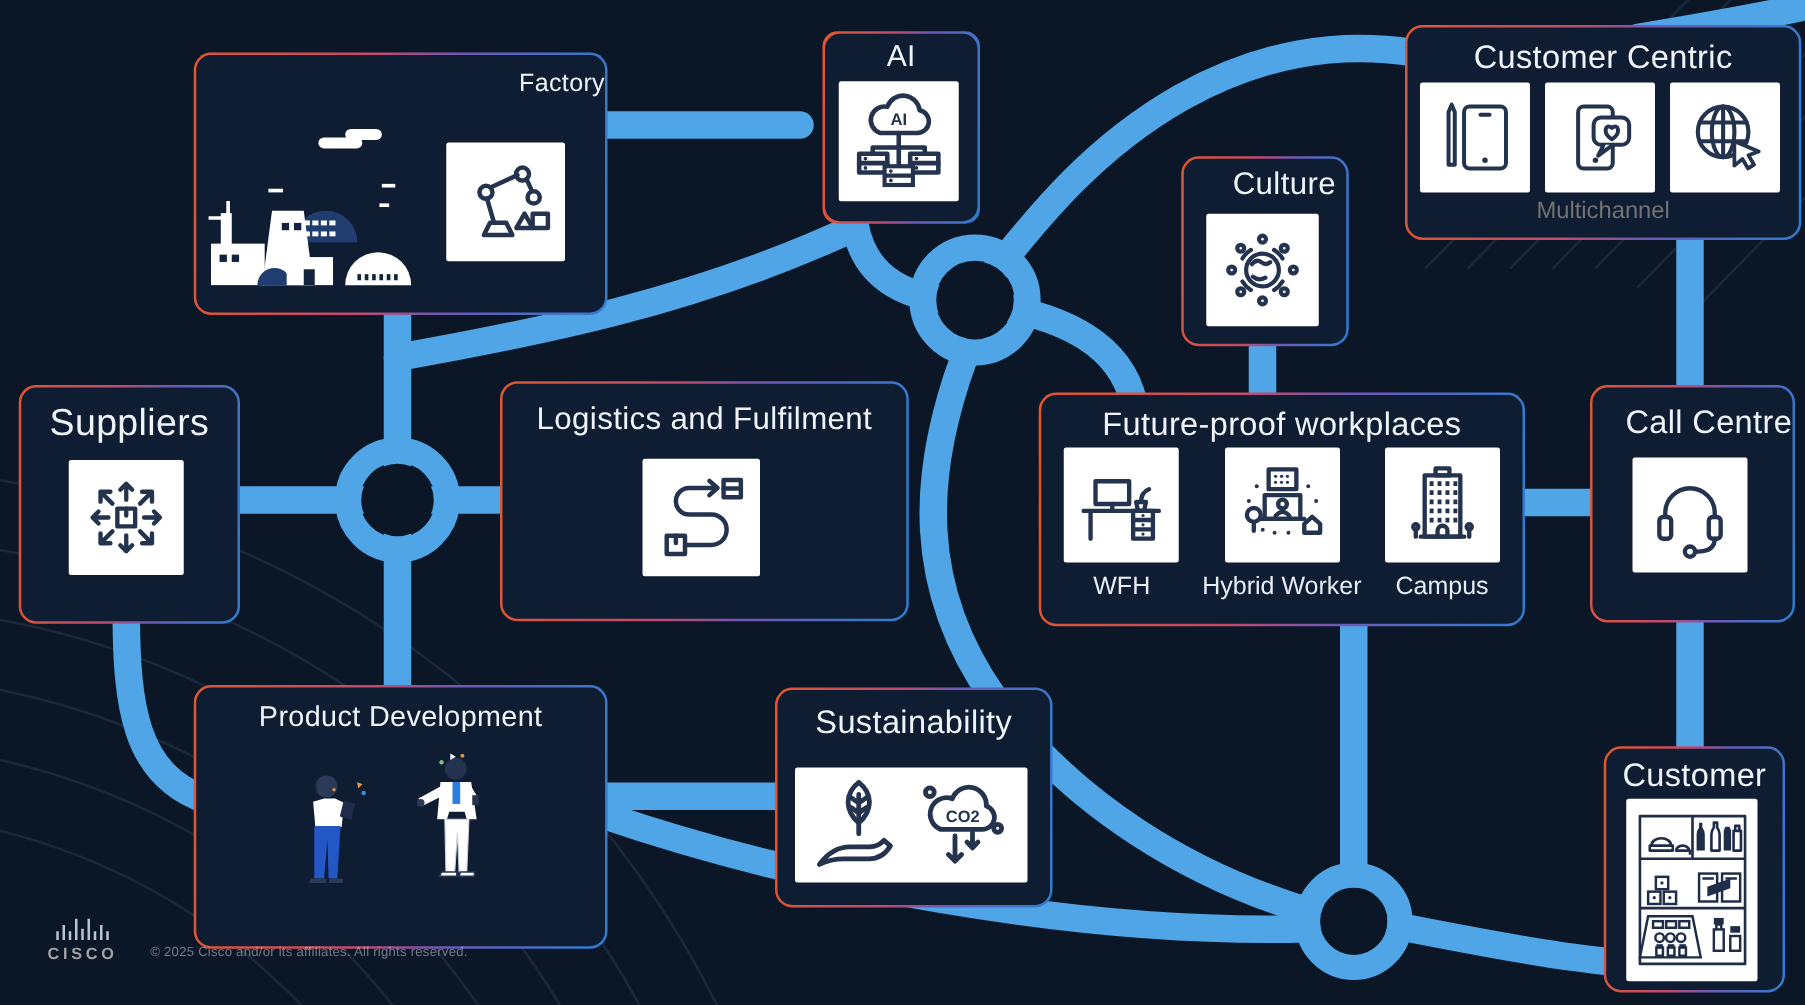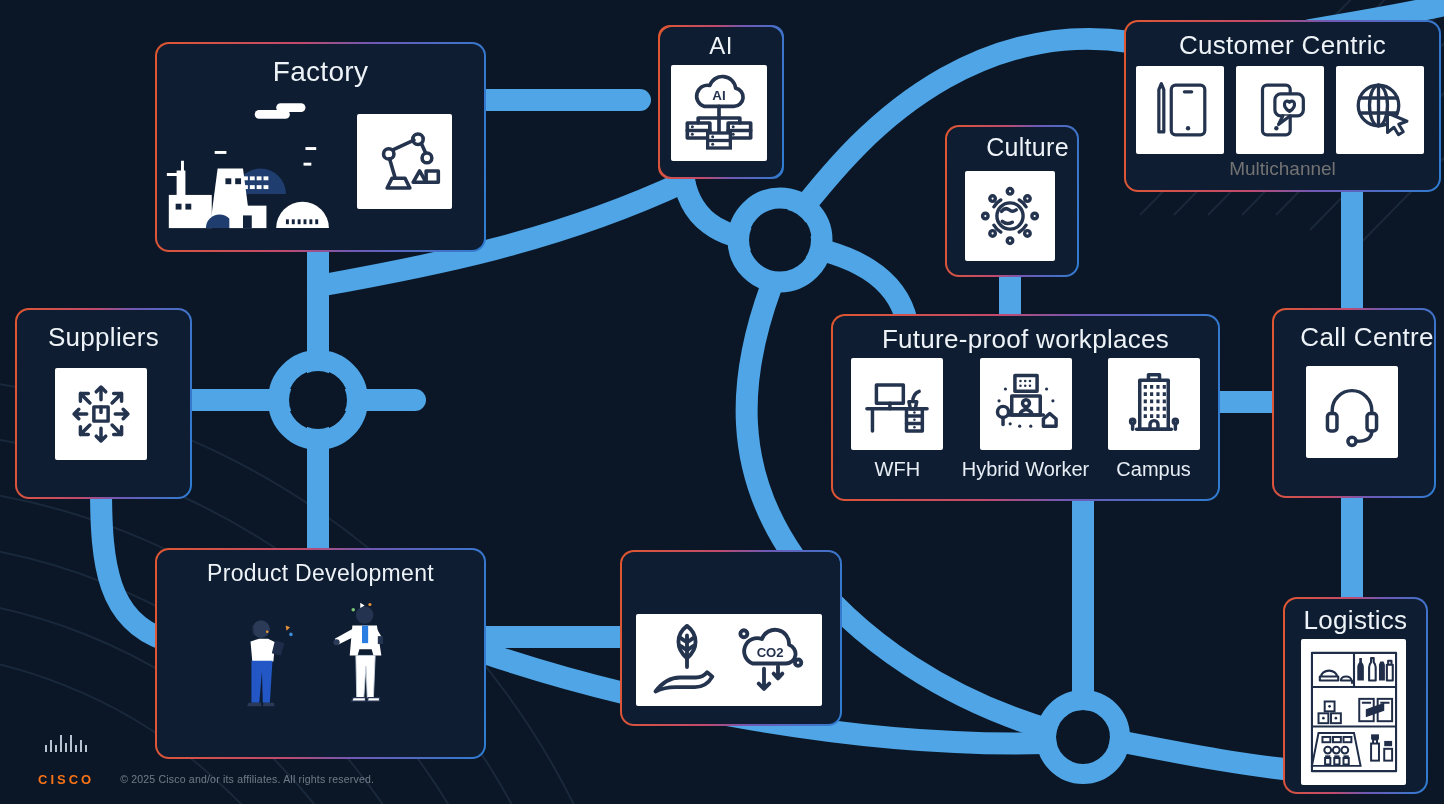--- a/index.html
+++ b/index.html
@@ -14,21 +14,21 @@
   .tile svg{display:block;}
   .sub-label{position:absolute;left:0;right:0;text-align:center;color:#737373;font-weight:400;}
   .fp-row{position:absolute;left:0;right:0;top:42px;display:flex;justify-content:space-evenly;align-items:flex-start;}
   .fp-col{display:flex;flex-direction:column;align-items:center;gap:8px;}
   .fp-col .tile{position:static;}
   .fp-label{font-size:20px;color:#e7edf5;white-space:nowrap;}
   .footer{position:absolute;left:38px;top:735px;display:flex;align-items:flex-end;gap:26px;}
   .logo{display:flex;flex-direction:column;align-items:center;}
   .logo-bars{display:flex;align-items:flex-end;gap:2.5px;height:17px;}
   .logo-bars i{display:block;width:2.5px;background:#b9c4d2;}
-  .logo-text{font-size:13px;font-weight:bold;letter-spacing:3px;color:#f97316;margin-top:20px;}
+  .logo-text{font-size:13px;font-weight:bold;letter-spacing:3px;color:#a3a3a3;margin-top:3px;}
   .copyright{font-size:10.5px;color:rgba(230,238,248,.45);padding-bottom:2px;letter-spacing:.2px;}
   .ico{stroke:#24334e;stroke-width:2.2;fill:none;stroke-linecap:round;stroke-linejoin:round;}
 </style>
 </head>
 <body>
 
 <div class="canvas">
 
   <svg class="layer" width="1444" height="804" viewBox="0 0 1444 804">
 
@@ -74,21 +74,21 @@
       <circle cx="318" cy="400" r="40" fill="none" stroke="#4fa5e6" stroke-width="20"></circle>
       <circle cx="780" cy="240" r="31" fill="#0b1726"></circle>
       <circle cx="780" cy="240" r="42" fill="none" stroke="#4fa5e6" stroke-width="21"></circle>
       <circle cx="1083" cy="737" r="27" fill="#0b1726"></circle>
       <circle cx="1083" cy="737" r="37" fill="none" stroke="#4fa5e6" stroke-width="20"></circle>
     </g>
   </svg>
 
   <div class="node" style="left:155px;top:42px;width:327px;height:206px;">
     <div class="node-inner">
-      <div class="node-title" style="top:12px;font-size:28px;">Factory</div>
+      <div class="node-title" style="top:12px;font-size:20px;text-align:right;">Factory</div>
       <svg width="205" height="142" viewBox="0 0 210 145" style="position:absolute;left:4px;top:56px;">
         <rect x="96" y="10" width="36" height="9" rx="4.5" fill="#fff"></rect>
         <rect x="118" y="3" width="30" height="9" rx="4.5" fill="#fff"></rect>
         <rect x="55" y="52" width="12" height="3" fill="#fff"></rect>
         <rect x="148" y="48" width="11" height="3" fill="#fff"></rect>
         <rect x="146" y="64" width="8" height="3" fill="#fff"></rect>
         <path d="M76 96 a26 26 0 0 1 52 0 z" fill="#1f3d6e"></path>
         <g fill="#fff">
           <rect x="84" y="78" width="5" height="4"></rect>
             <rect x="91" y="78" width="5" height="4"></rect>
@@ -223,40 +223,57 @@
               <circle cx="35.3" cy="12.7" r="1.8"></circle>
             <path d="M34.4 30 A12 12 0 0 1 30 34.4 M18 34.4 A12 12 0 0 1 13.6 30 M13.6 18 A12 12 0 0 1 18 13.6 M30 13.6 A12 12 0 0 1 34.4 18"></path>
           </g>
         </svg>
       </div>
     </div>
   </div>
 
   <div class="node" style="left:15px;top:308px;width:173px;height:187px;">
     <div class="node-inner">
-      <div class="node-title" style="top:12px;font-size:26px;">Suppliers</div>
+      <div class="node-title" style="top:12px;font-size:30px;">Suppliers</div>
       <div class="tile" style="left:38px;top:58px;width:92px;height:92px;">
         <svg width="76" height="76" viewBox="0 0 48 48">
           <g class="ico" stroke-width="2.1">
             <rect x="19.5" y="19.5" width="9" height="9"></rect>
             <path d="M24 19.5 v3.5"></path>
             <path d="M24 15 V7 M21 10 l3-3 3 3"></path>
             <path d="M24 33 V41 M21 38 l3 3 3-3"></path>
             <path d="M15 24 H7 M10 21 l-3 3 3 3"></path>
             <path d="M33 24 H41 M38 21 l3 3 -3 3"></path>
             <path d="M17 17 L11 11 M11 16 v-5 h5"></path>
             <path d="M31 17 L37 11 M32 11 h5 v5"></path>
             <path d="M17 31 L11 37 M11 32 v5 h5"></path>
             <path d="M31 31 L37 37 M37 32 v5 h-5"></path>
           </g>
         </svg>
       </div>
     </div>
   </div>
 
+  <div class="node" style="left:400px;top:305px;width:323px;height:188px;">
+    <div class="node-inner">
+      <div class="node-title" style="top:14px;font-size:25px;">Logistics and Fulfilment</div>
+      <div class="tile" style="left:112px;top:60px;width:94px;height:94px;">
+        <svg width="78" height="78" viewBox="0 0 48 48">
+          <g class="ico" stroke-width="2.1">
+            <rect x="7" y="33" width="9" height="9"></rect>
+            <path d="M11.5 33 v3.5"></path>
+            <path d="M16 37.5 h13 a7.5 7.5 0 0 0 0-15 h-11 a6.5 6.5 0 0 1 0-13 h12"></path>
+            <path d="M28 6 l4 3.5 -4 3.5"></path>
+            <rect x="35" y="5.5" width="8.5" height="8.5"></rect>
+            <path d="M35 9.75 h8.5"></path>
+          </g>
+        </svg>
+      </div>
+    </div>
+  </div>
 
   <div class="node" style="left:831px;top:314px;width:385px;height:183px;">
     <div class="node-inner">
       <div class="node-title" style="top:8px;font-size:26px;">Future-proof workplaces</div>
       <div class="fp-row">
         <div class="fp-col">
           <div class="tile" style="width:92px;height:92px;">
             <svg width="76" height="76" viewBox="0 0 48 48">
               <g class="ico" stroke-width="2">
                 <path d="M5 27 H43 M8.5 27 V41"></path>
@@ -378,20 +395,21 @@
           <circle cx="-3" cy="8" r="2" fill="#7cc576"></circle>
           <path d="M5 0 l5 3 -5 3 z" fill="#fff"></path>
           <circle cx="16" cy="2" r="1.8" fill="#e8923a"></circle>
         </g>
       </svg>
     </div>
   </div>
 
   <div class="node" style="left:620px;top:550px;width:218px;height:172px;">
     <div class="node-inner">
+      <div class="node-title" style="top:10px;font-size:26px;">Sustainability</div>
       <div class="tile" style="left:14px;top:62px;width:186px;height:92px;">
         <svg width="84" height="84" viewBox="0 0 48 48">
           <g class="ico" stroke-width="2">
             <path d="M24 4.5 c6.5 5 6.5 13 0 18.5 c-6.5-5.5-6.5-13.5 0-18.5 z"></path>
             <path d="M24 10 V28 M24 14 l-3.5-2.5 M24 14 l3.5-2.5 M24 18.5 l-3.5-2.5 M24 18.5 l3.5-2.5"></path>
             <path d="M6 42 q6-8 14-8 h9 q4 0 6.5-3 l3 2.5 q-3.5 6-10 6 h-11 q-6.5 0-11.5 2.5 z"></path>
           </g>
         </svg>
         <svg width="84" height="84" viewBox="0 0 48 48">
           <g class="ico" stroke-width="2">
@@ -402,21 +420,21 @@
             <circle cx="39.5" cy="25.5" r="1.8"></circle>
           </g>
           <text x="23.5" y="22.5" font-size="7.5" font-weight="bold" text-anchor="middle" fill="#24334e" font-family="Liberation Sans, sans-serif">CO2</text>
         </svg>
       </div>
     </div>
   </div>
 
   <div class="node" style="left:1283px;top:597px;width:141px;height:193px;">
     <div class="node-inner">
-      <div class="node-title" style="top:6px;font-size:26px;">Logistics</div>
+      <div class="node-title" style="top:6px;font-size:26px;">Customer</div>
       <div class="tile" style="left:16px;top:40px;width:105px;height:146px;">
         <svg width="92" height="128" viewBox="0 0 70 96">
           <g stroke="#1f2d49" stroke-width="1.6" fill="none" stroke-linejoin="round">
             <rect x="3" y="3" width="64" height="90"></rect>
             <path d="M35 3 V29 M3 29 H67 M3 59 H67"></path>
             <path d="M10 21 a6 4.5 0 0 1 12 0 z M9 21 h14 v3 h-14 z"></path>
             <path d="M25 24 a4 3 0 0 1 8 0 z M24.5 24 h9 v2.5"></path>
             <path d="M48 10 q-1.5 2-1.5 4 v10 h5 v-10 q0-2-1.5-4 v-3 h-2 z" fill="none"></path>
             <rect x="60" y="12" width="4.5" height="12"></rect>
             <path d="M61 12 v-3 h2.5 v3"></path>

